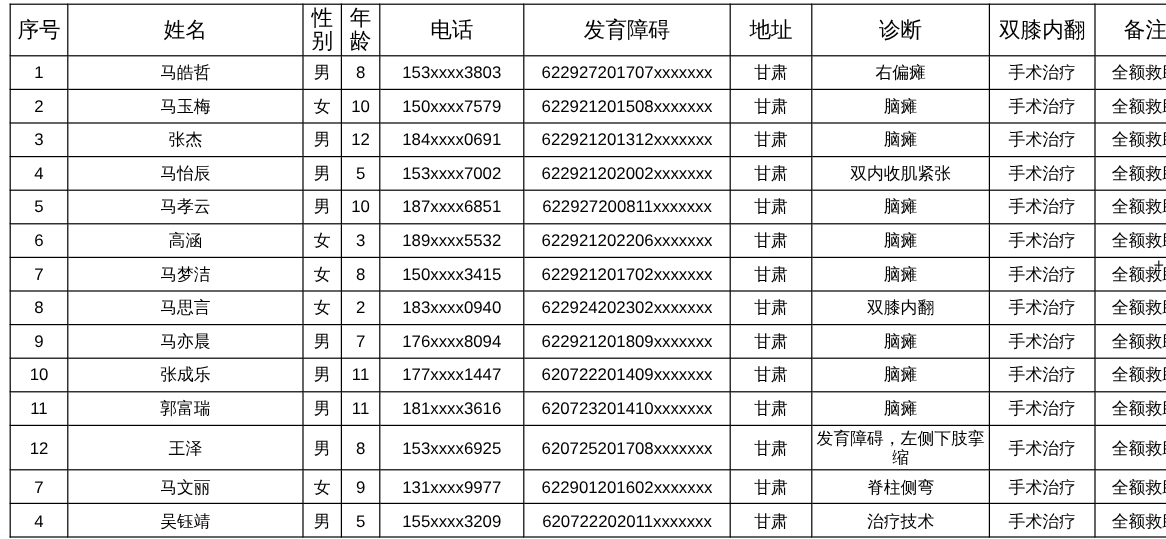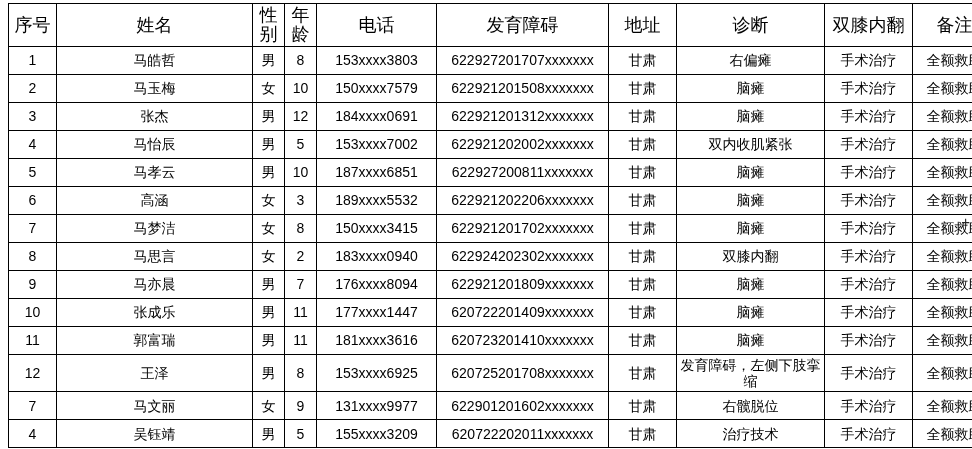--- a/index.html
+++ b/index.html
@@ -263,21 +263,21 @@
         <td>全额救助</td>
       </tr>
       <tr>
         <td>7</td>
         <td>马文丽</td>
         <td>女</td>
         <td>9</td>
         <td>131xxxx9977</td>
         <td>622901201602xxxxxxx</td>
         <td>甘肃</td>
-        <td>右髋脱位</td>
+        <td>脊柱侧弯</td>
         <td>手术治疗</td>
         <td>全额救助</td>
       </tr>
       <tr>
         <td>4</td>
         <td>吴钰靖</td>
         <td>男</td>
         <td>5</td>
         <td>155xxxx3209</td>
         <td>620722202011xxxxxxx</td>

